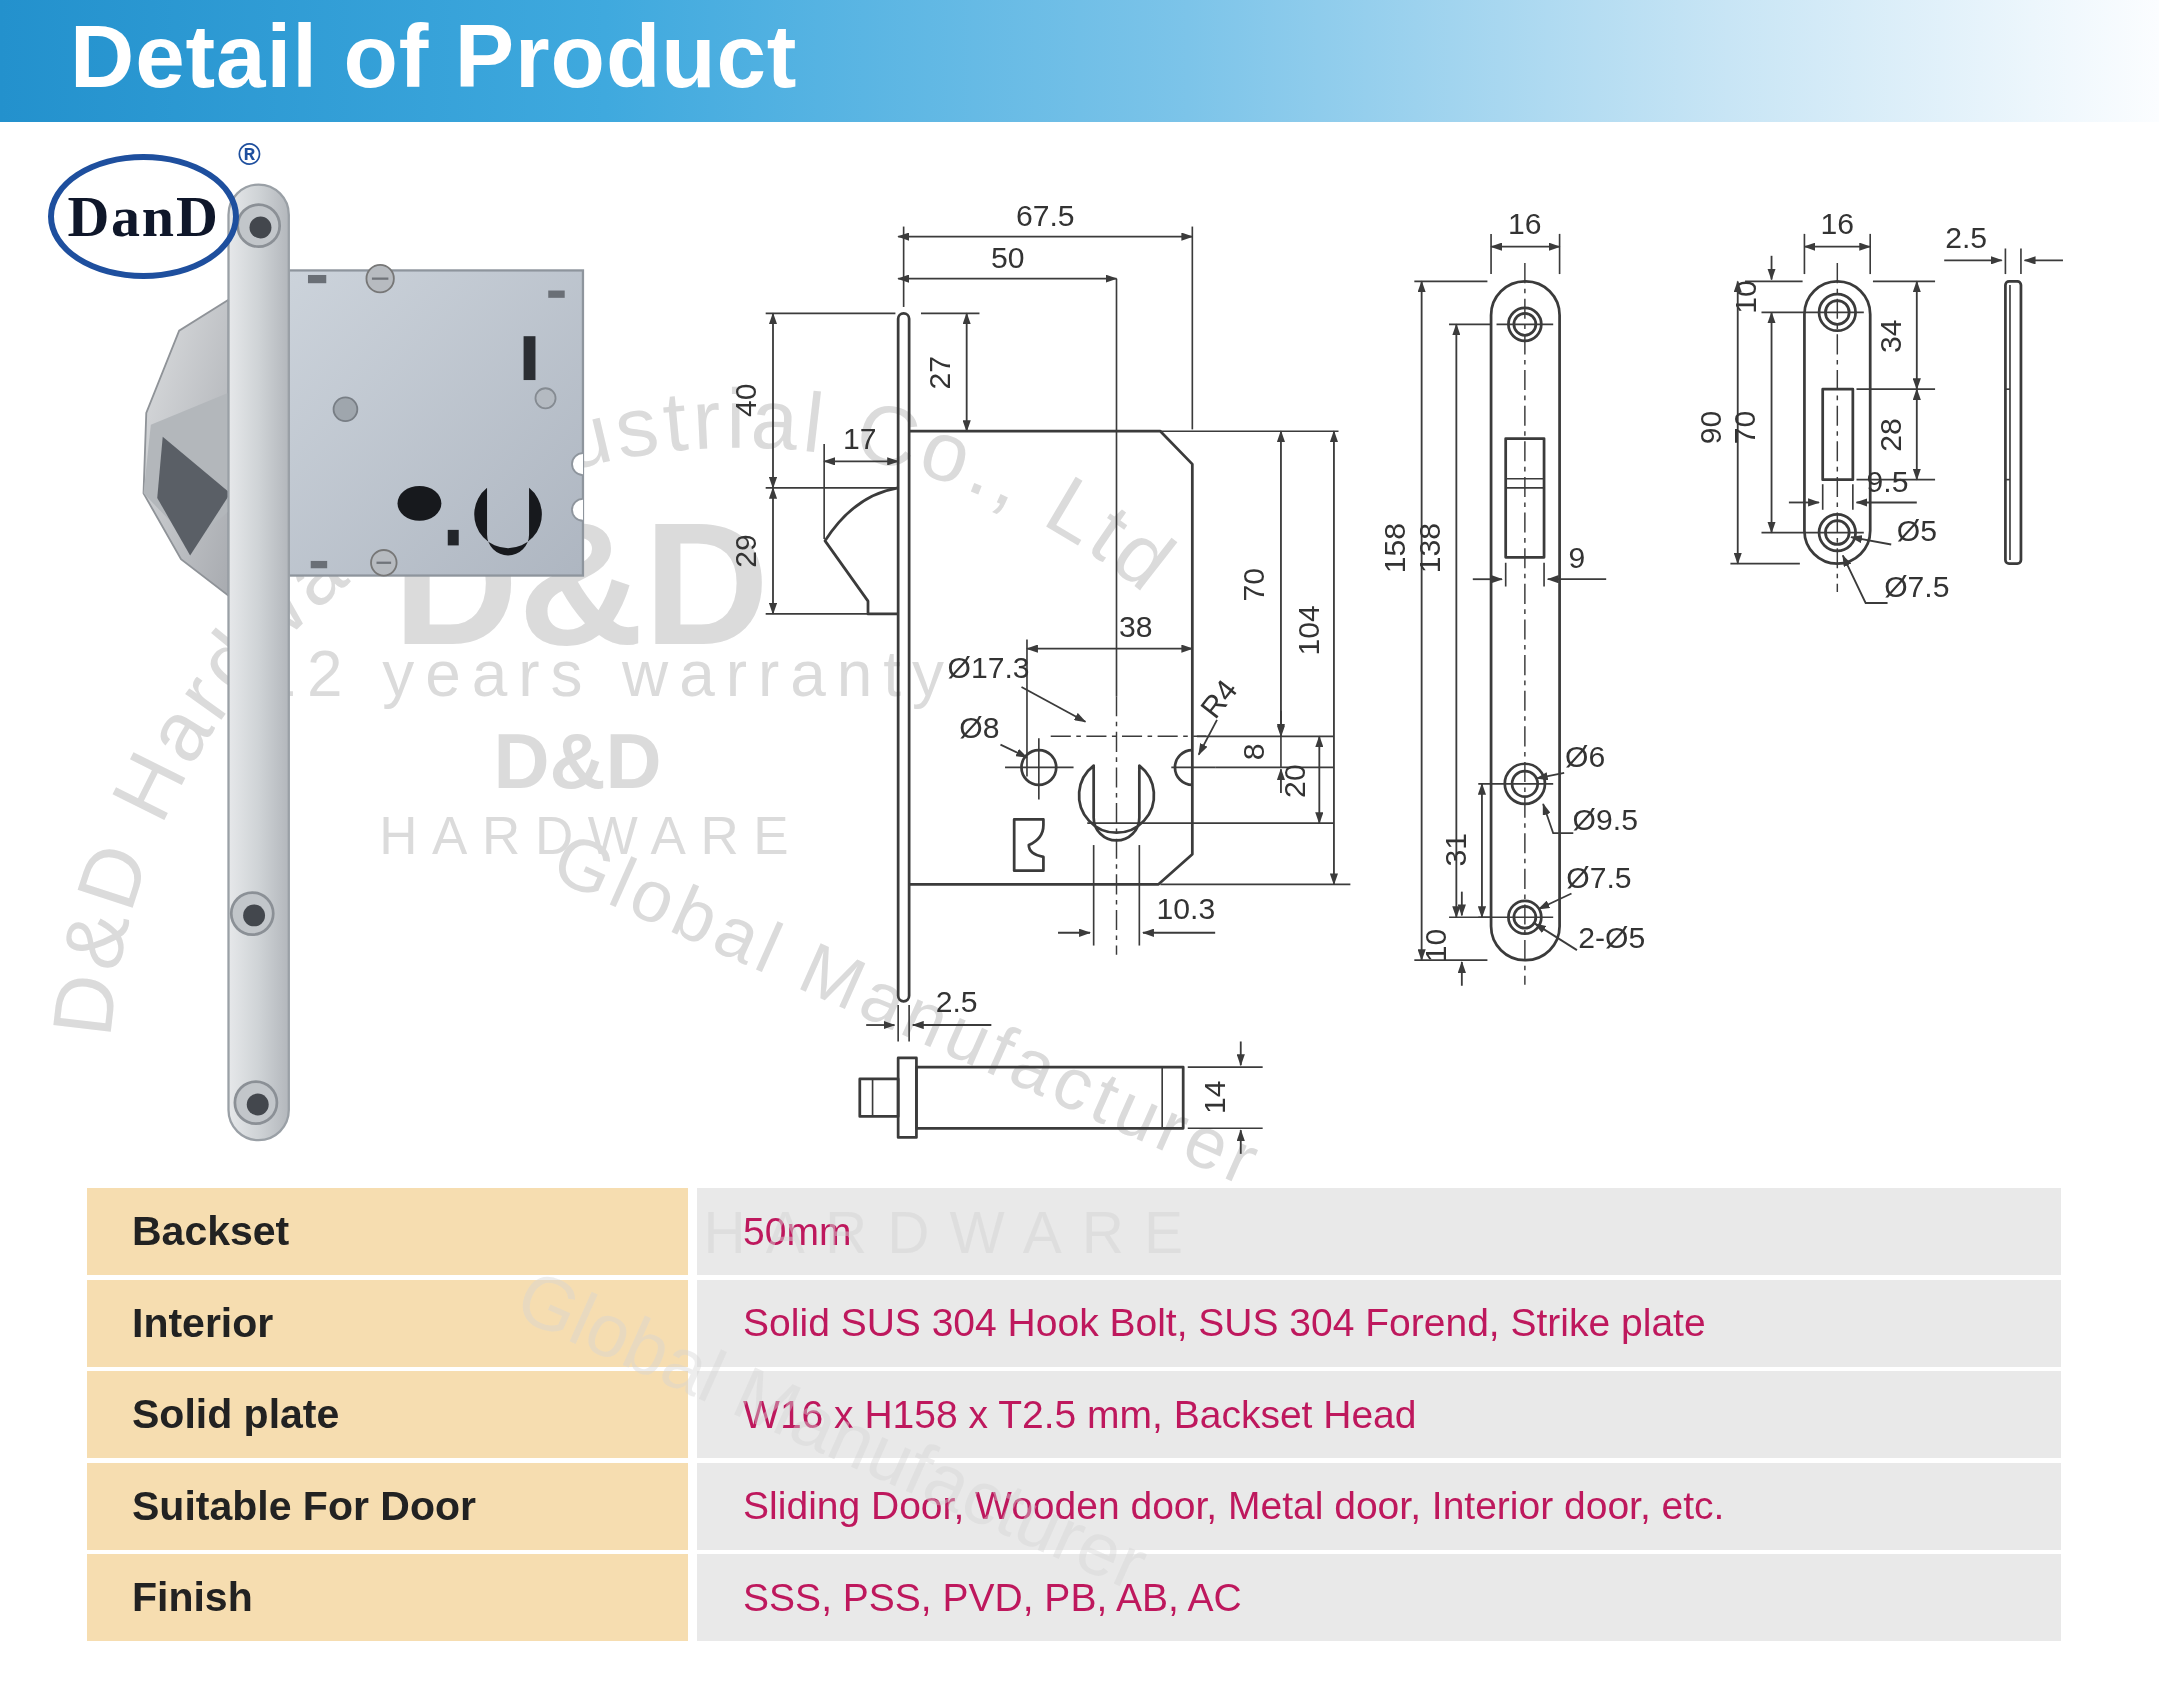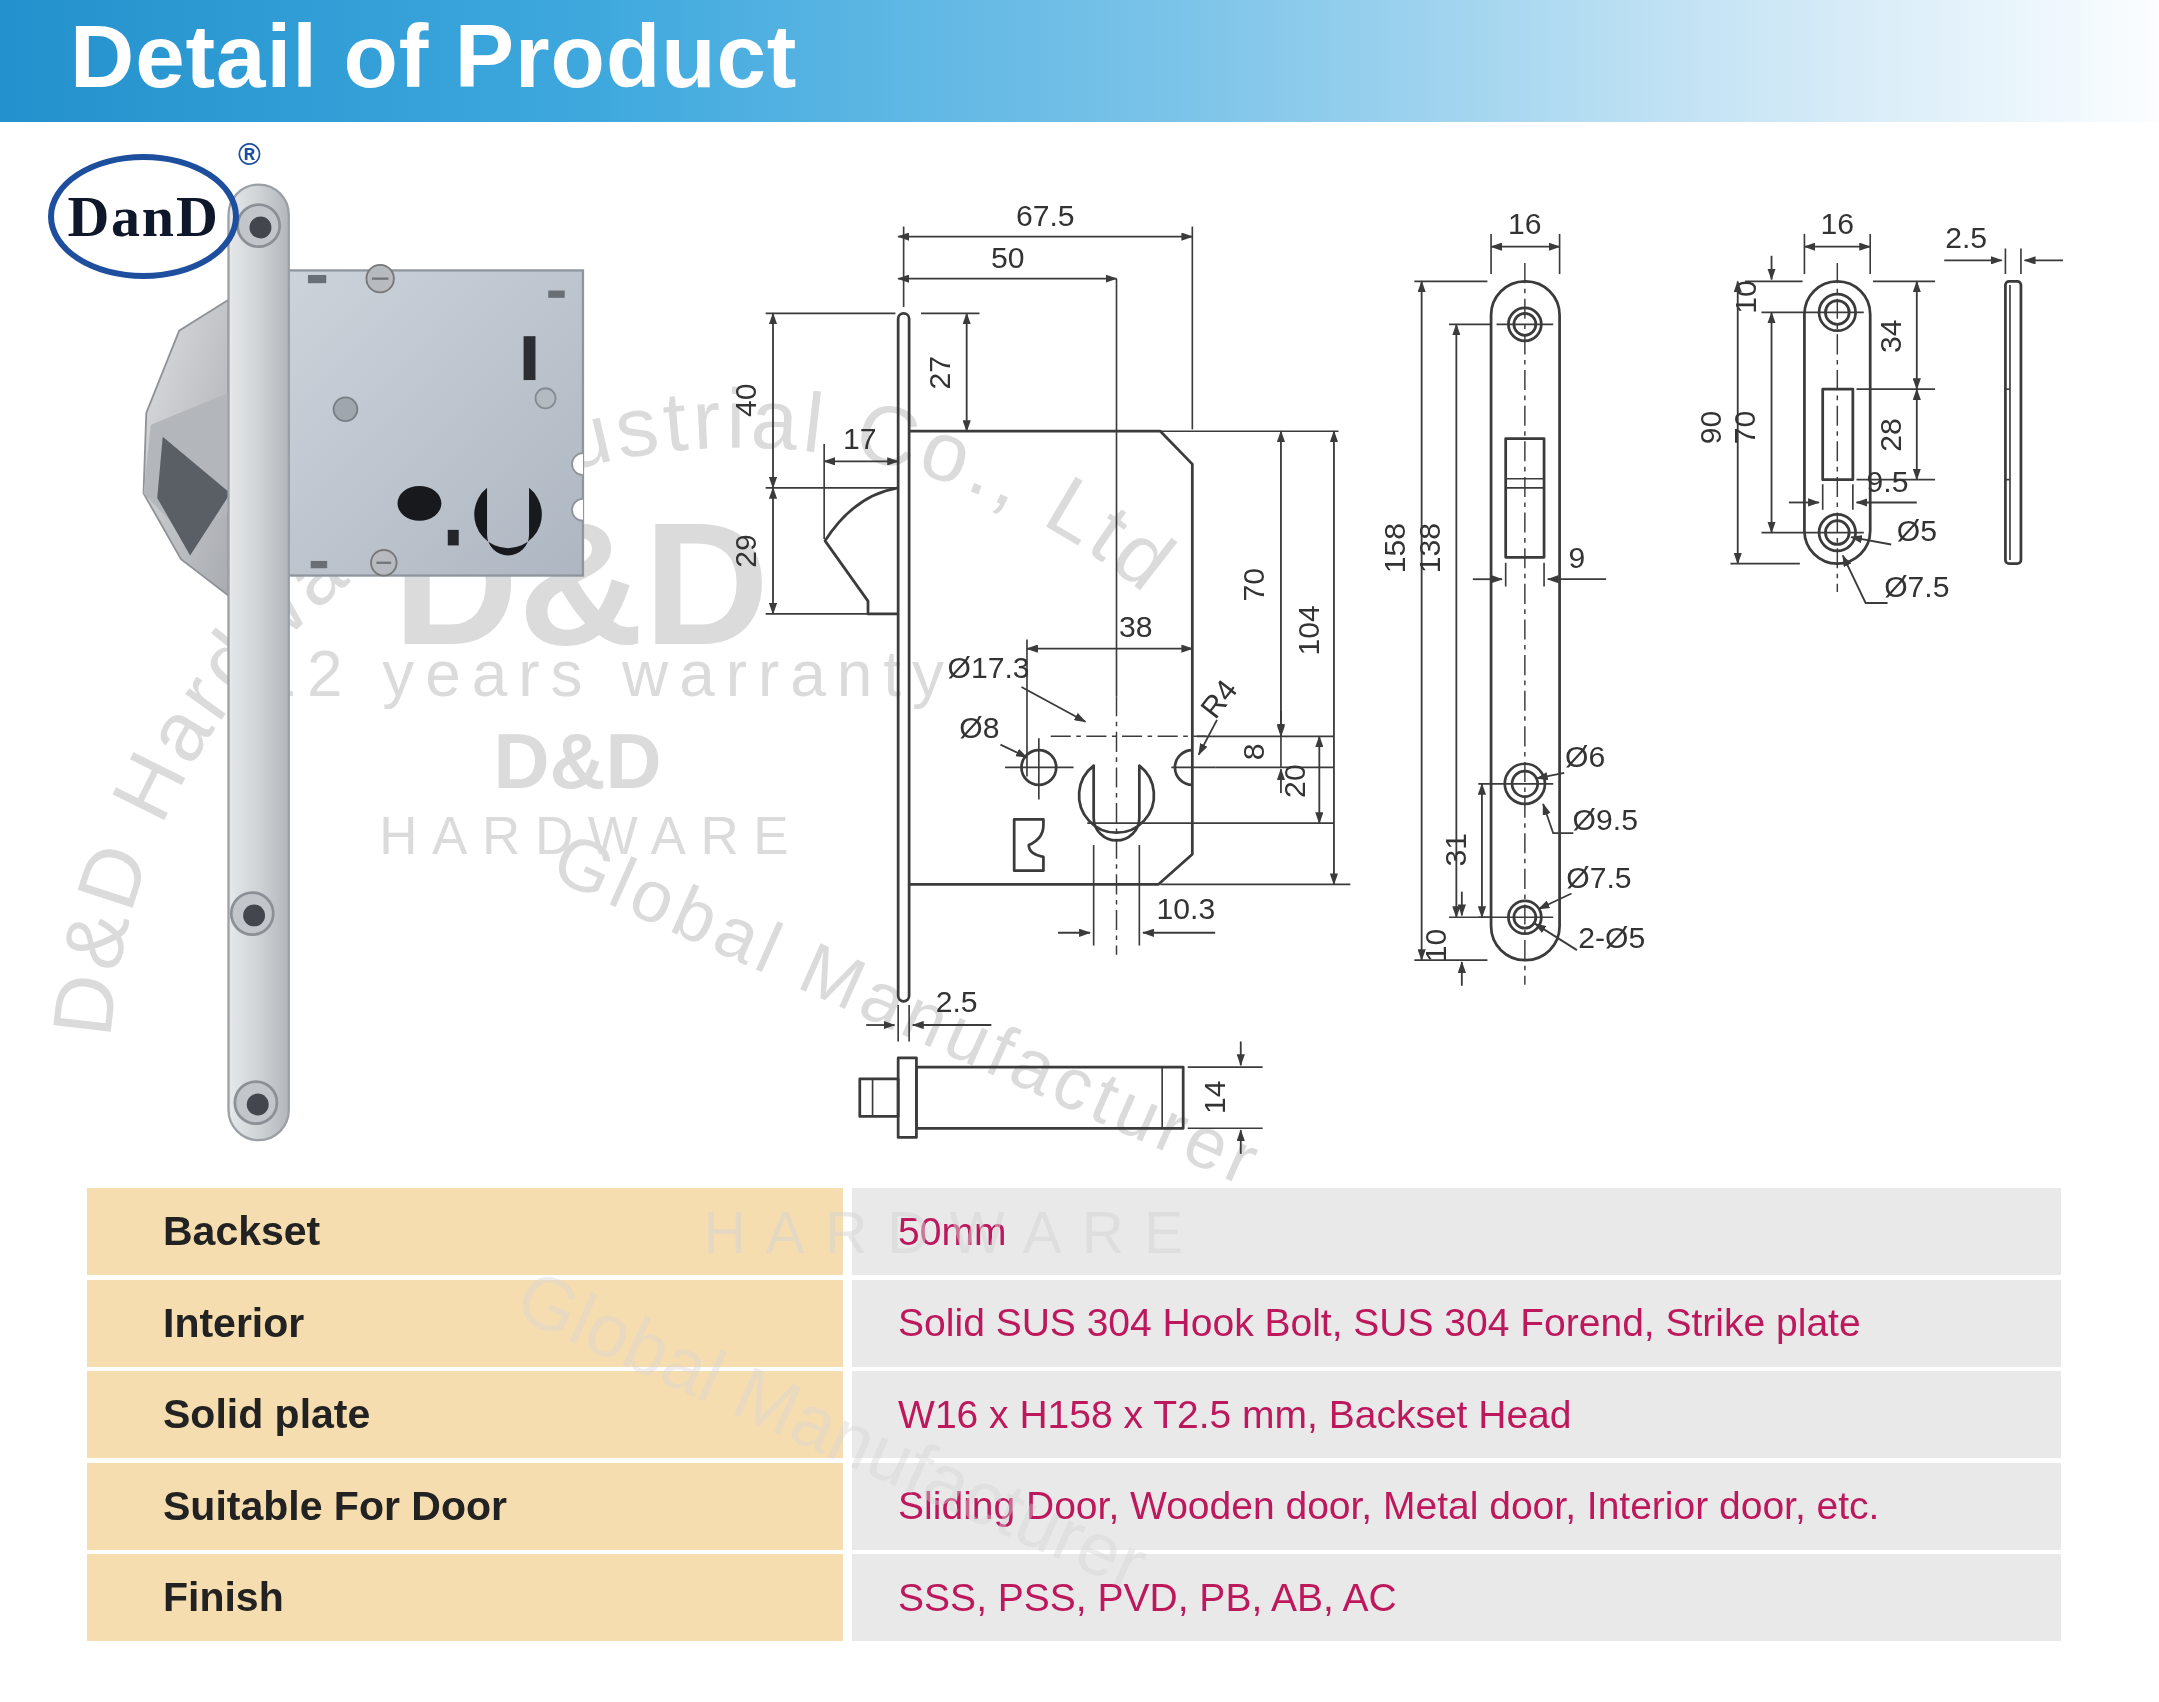--- a/index.html
+++ b/index.html
@@ -13,21 +13,21 @@
   .logo{position:absolute;left:48px;top:154px;width:179px;height:113px;border:6.4px solid #1e4f9e;
         border-radius:50%;z-index:2;display:flex;align-items:center;justify-content:center;background:transparent;}
   .logo-text{font-family:"Liberation Serif",serif;font-weight:bold;font-size:58px;color:#0f172a;letter-spacing:1.8px;}
   .logo-reg{position:absolute;left:238px;top:137px;font-size:31px;color:#1e4f9e;font-weight:bold;z-index:2;}
 
   #main-svg{position:absolute;left:0;top:0;z-index:1;}
   #wm-over{position:absolute;left:0;top:0;z-index:3;pointer-events:none;}
 
   .spec-table{position:absolute;left:87px;top:1188px;width:1974px;z-index:2;}
   .spec-row{display:flex;margin-bottom:4.6px;height:87px;}
-  .spec-label{width:756px;background:#f6ddb0;display:flex;align-items:center;padding-left:76px;
+  .spec-label{width:601px;background:#f6ddb0;display:flex;align-items:center;padding-left:45px;
               box-sizing:border-box;font-weight:bold;font-size:41px;color:#222;margin-right:9.1px;}
   .spec-value{flex:1;background:#e9e9e9;display:flex;align-items:center;padding-left:46px;
               box-sizing:border-box;font-size:39px;color:#be185d;}
 
   
   .ol{fill:none;stroke:#3b3b3b;stroke-width:3;stroke-linejoin:round;}
   .dim{stroke:#3b3b3b;stroke-width:2;fill:none;}
   .thin{stroke:#3b3b3b;stroke-width:1.8;fill:none;}
   .cl{stroke:#3b3b3b;stroke-width:1.6;fill:none;stroke-dasharray:22 6 5 6;}
   .dt{font-family:"Liberation Sans",sans-serif;font-size:33px;fill:#333;text-anchor:middle;}

